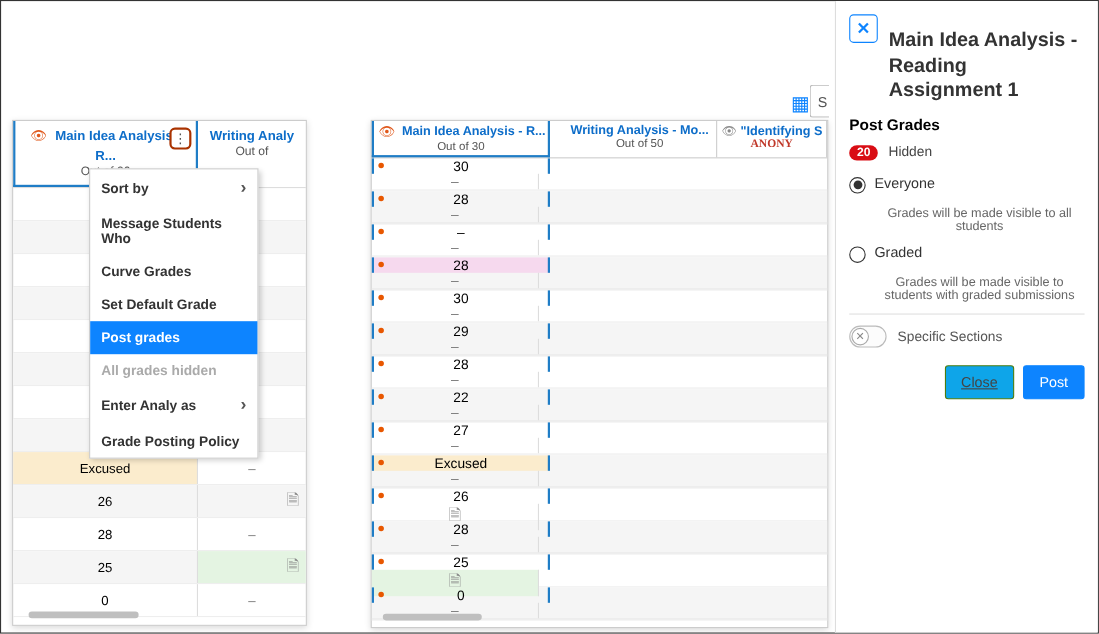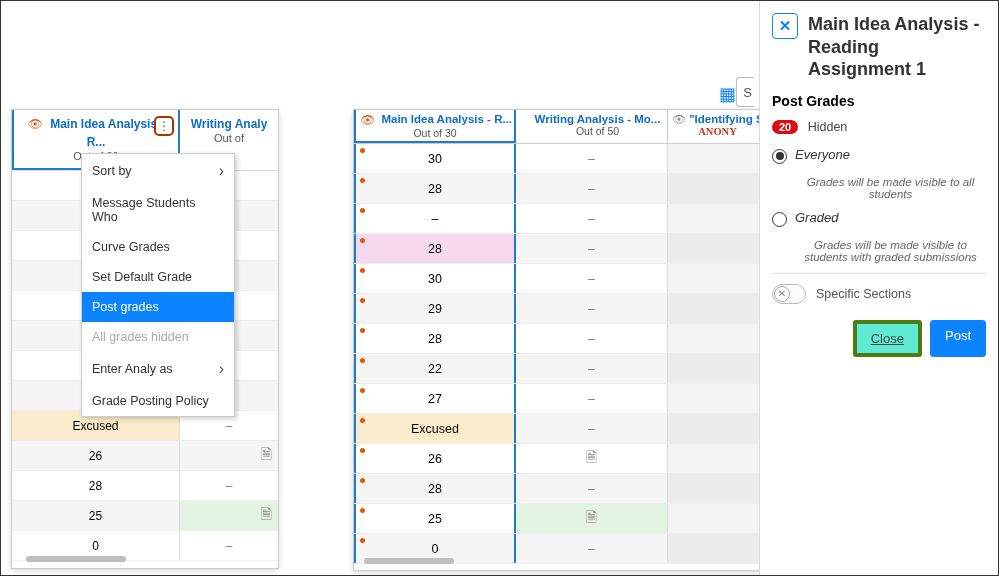--- a/index.html
+++ b/index.html
@@ -24,87 +24,87 @@
     position: absolute; right: 4px; top: 6px; width: 20px; height: 20px;
     border: 2px solid #a30; border-radius: 5px; display: flex; align-items: center; justify-content: center;
     font-size: 12px; color: #555; background: #fff; cursor: pointer;
   }
 
   .dropdown {
     position: absolute; left: 80px; top: 152px; width: 154px;
     background: #fff; border: 1px solid #ccc; box-shadow: 2px 2px 5px rgba(0,0,0,.2);
     z-index: 5;
   }
-  .dd-item { padding: 8px 10px; font-size: 12.5px; color: #333; display: flex; align-items: center; justify-content: space-between; cursor: pointer; }
+  .dd-item { padding: 8px 10px; font-size: 12.5px; color: #333; display: flex; align-items: center; justify-content: space-between; cursor: pointer; font-weight: bold; }
   .dd-item.chev::after { content: '›'; font-size: 16px; color: #555; }
   .dd-item.sel { background: #0d84ff; color: #fff; }
   .dd-item.muted { color: #aaa; cursor: default; }
 
   .left-rows { }
   .lrow { display: flex; height: 30px; border-bottom: 1px solid #eee; font-size: 12px; }
   .lrow .c1 { width: 168px; border-right: 1px solid #ddd; display:flex; align-items:center; justify-content:center; position:relative; }
   .lrow .c2 { flex:1; display:flex; align-items:center; justify-content:center; color:#777; position:relative; }
   .lrow.alt .c1, .lrow.alt .c2 { background: #f5f5f5; }
   .excused { background: #fbeccd !important; }
   .greenish { background: #e4f4e2 !important; }
   .doc-ic { position:absolute; right:6px; color:#888; font-size:14px; }
   .left-scroll { position:absolute; left:14px; bottom:6px; width:100px; height:6px; background:#bfbfbf; border-radius:3px; }
 
   
   .center-panel {
-    position: absolute; left: 352px; top: 108px; width: 416px; height: 462px;
+    position: absolute; left: 336px; top: 108px; width: 416px; height: 462px;
     border: 1px solid #ccc; box-shadow: 0 2px 6px rgba(0,0,0,.15);
   }
   .center-header { display:flex; height:34px; border-bottom:1px solid #ccc; }
   .ch { text-align:center; padding:3px 4px; font-size:11.5px; border-right:1px solid #ccc; overflow:hidden; white-space:nowrap; }
   .ch.c1 { width:162px; border:2px solid #1f7dc6; border-top:0; }
   .ch.c2 { width:152px;padding-left:16px; }
   .ch.c3 { flex:1; }
   .ch .lk { color:#0d6dc9; font-weight:600; }
   .ch .sub { font-size:10.5px; color:#555; }
   .anon { color:#c0392b; font-weight:700; font-size:10.5px;font-family:Liberation Serif, serif; }
-  .crow { display:flex; height:30px; font-size:12.5px; border-bottom:1px solid #eee; }
+  .crow { display:flex; height:30px; font-size:12.5px; border-bottom:1px solid #eee;flex-direction:column; }
   .crow .c1 { width:162px; border-left:2px solid #1f7dc6; border-right:2px solid #1f7dc6; display:flex; align-items:center; justify-content:center; position:relative; }
   .crow .c2 { width:152px; border-right:1px solid #ddd; display:flex; align-items:center; justify-content:center; color:#777; position:relative; }
   .crow .c3 { flex:1; background:#f3f3f3; }
   .crow.alt { background:#f5f5f5; }
   .crow.alt .c3 { background:#ececec; }
   .dot { position:absolute; left:4px; top:4px; width:5px; height:5px; background:#e85700; border-radius:50%; }
   .pink { background:#f6d9ee !important; }
   .center-scroll { position:absolute; left:10px; bottom:6px; width:90px; height:6px; background:#bfbfbf; border-radius:3px; }
 
   
   .top-icon { position:absolute; right:262px; top:82px; color:#0d84ff; font-size:18px; }
   .top-btn  { position:absolute; right:244px; top:76px; width:18px; height:30px;
               border:1px solid #bbb; border-right:0; border-radius:3px 0 0 3px; background:#fff;
               display:flex; align-items:center; justify-content:flex-end; padding-right:2px; font-size:13px; color:#555; }
 
   
   .sidebar { position:absolute; right:0; top:0; width:239px; height:576px; border-left:1px solid #ddd; background:#fff; padding:12px 12px 0; }
   .sb-top { display:flex; gap:10px; align-items:flex-start; margin-bottom:12px; }
   .close-x { width:26px; height:26px; border:1.5px solid #0d84ff; color:#0d84ff; border-radius:4px;
              display:flex; align-items:center; justify-content:center; font-size:15px; font-weight:700; cursor:pointer; flex:none; }
-  .sb-title { font-size:18px; font-weight:700; color:#333; line-height:1.25; }
+  .sb-title { font-size:18px; font-weight:700; color:#333; line-height:1.25;margin-top:12px; }
   .sect-h { font-size:14px; font-weight:700; margin:6px 0 8px; }
   .badge { display:inline-block; background:#d90d14; color:#fff; border-radius:9px; font-size:11px; font-weight:700; padding:1px 7px; margin-right:5px; }
   .hidden-lbl { font-size:12.5px; color:#444; }
-  .radio-blk { margin:12px 0 2px; padding-left:0;font-style:italic; }
+  .radio-blk { margin:12px 0 2px; padding-left:0; }
   .radio-row { display:flex; align-items:flex-start; gap:8px; margin-bottom:10px; }
   .radio { width:15px; height:15px; border:1.8px solid #333; border-radius:50%; margin-top:2px; flex:none; position:relative; }
   .radio.on::after { content:''; position:absolute; inset:2.5px; background:#333; border-radius:50%; }
   .r-lbl { font-size:13px; color:#333; }
   .r-sub { font-size:11.5px; color:#666; margin-top:14px;text-align:center; }
   .divider { border-top:1px solid #e0e0e0; margin:8px 0 10px; }
   .toggle-row { display:flex; align-items:center; gap:10px; font-size:12.5px; color:#555; margin-bottom:16px; }
   .toggle { width:34px; height:20px; border:1px solid #bbb; border-radius:10px; position:relative; background:#fcfcfc; }
   .toggle .knob { position:absolute; left:1px; top:1px; width:16px; height:16px; border:1px solid #aaa; border-radius:50%; background:#fff;
                   display:flex; align-items:center; justify-content:center; font-size:10px; color:#888; }
   .btn-row { display:flex; justify-content:flex-end; gap:8px; }
   .btn { padding:7px 14px; font-size:13px; border-radius:3px; cursor:pointer; }
-  .btn.sec { background:#5eead4; border:4px solid #4d7c0f; color:#444;text-decoration:underline; }
+  .btn.sec { background:#0ea5e9; border:1px solid #4d7c0f; color:#444;text-decoration:underline; }
   .btn.pri { background:#0d84ff; border:1px solid #0d84ff; color:#fff; }
 </style>
 </head>
 <body>
 
 <div class="stage">
 
   <span class="top-icon">▦</span>
   <div class="top-btn">S</div>
 

